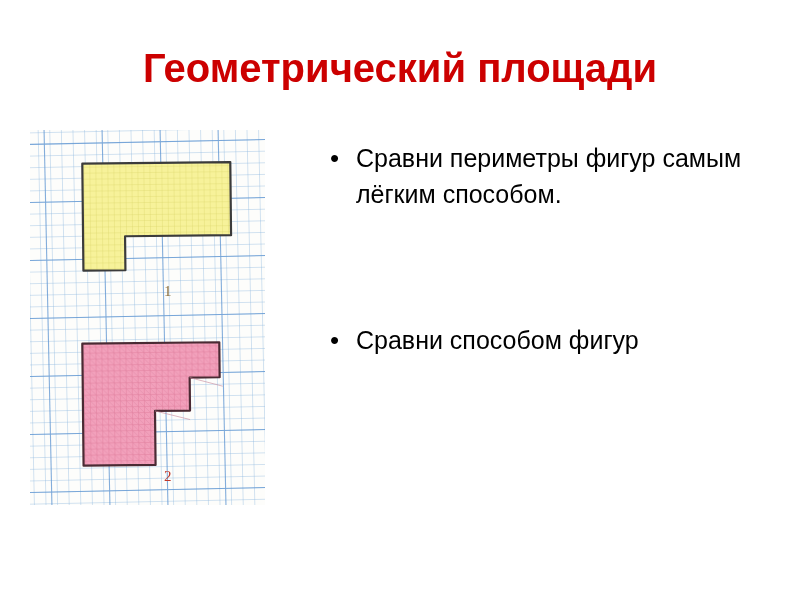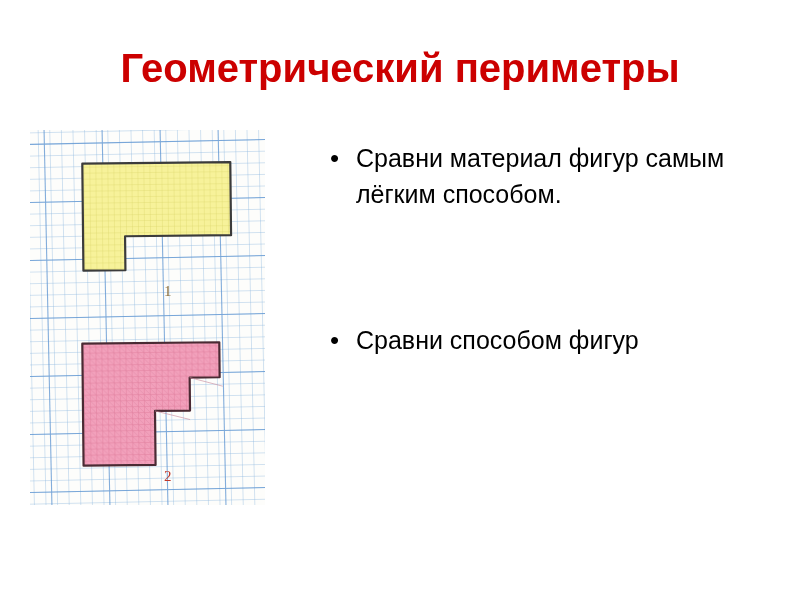--- a/index.html
+++ b/index.html
@@ -97,21 +97,21 @@
 
   #bullet-2 {
     margin-top: 110px;
   }
 </style>
 </head>
 <body>
 
 <div id="slide">
 
-  <div id="title">Геометрический периметры</div>
+  <div id="title">Геометрический площади</div>
 
   <div id="figure-image">
 
     <svg class="paper-grid" viewBox="0 0 235 375" width="235" height="375">
       <defs>
         <pattern id="smallgrid" width="11.6" height="11.6" patternUnits="userSpaceOnUse">
           <path d="M 11.6 0 L 0 0 0 11.6" fill="none" stroke="#8fb8e0" stroke-width="0.8"></path>
         </pattern>
         <pattern id="hatchY" width="6" height="6" patternUnits="userSpaceOnUse">
           <rect width="6" height="6" fill="#f7f29a"></rect>
@@ -159,21 +159,21 @@
     </svg>
 
     <div class="fig-label" style="left:134px; top:153px;">1</div>
     <div class="fig-label red" style="left:134px; top:338px;">2</div>
   </div>
 
   <div id="bullets">
 
     <div class="bullet" id="bullet-1">
       <span class="dot">•</span>
-      <span class="btext">Сравни материал фигур самым лёгким способом.</span>
+      <span class="btext">Сравни периметры фигур самым лёгким способом.</span>
     </div>
 
     <div class="bullet" id="bullet-2">
       <span class="dot">•</span>
       <span class="btext">Сравни способом фигур</span>
     </div>
 
   </div>
 
 </div>

